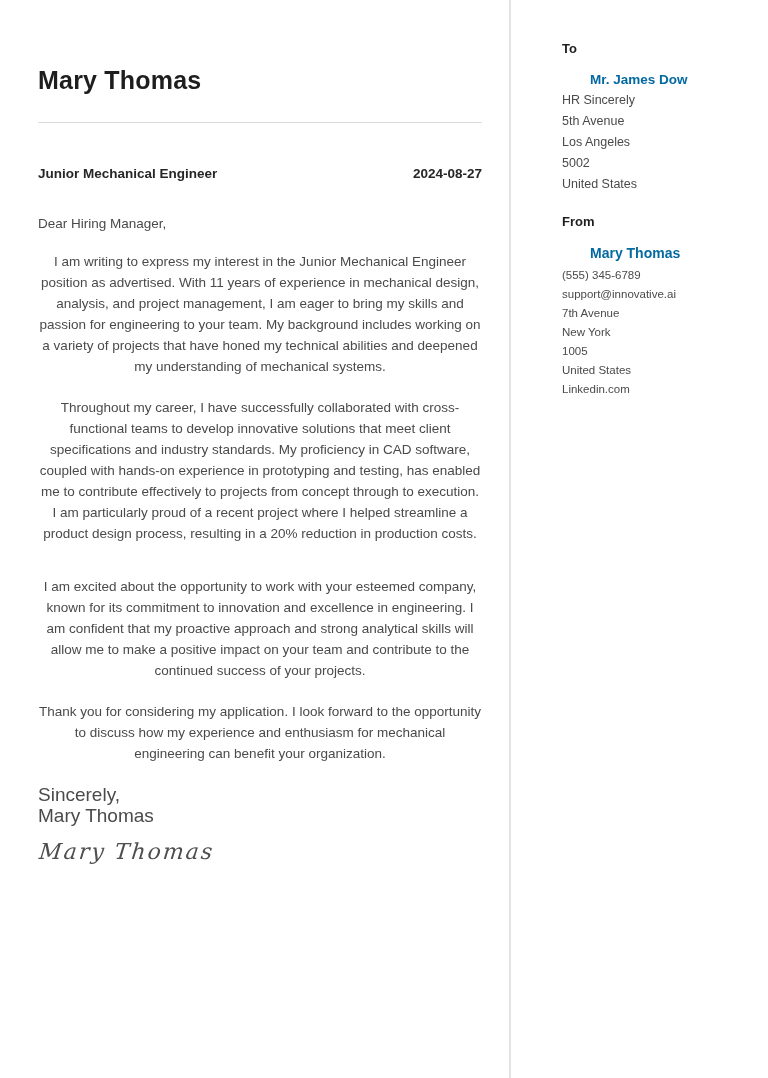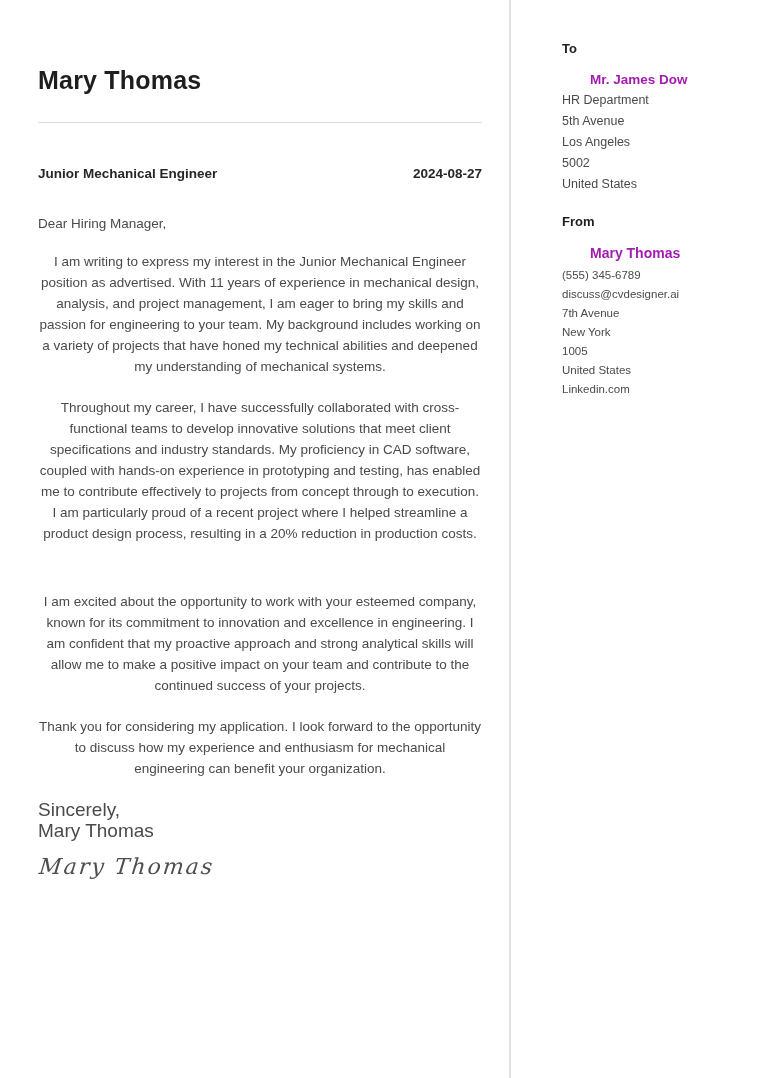--- a/index.html
+++ b/index.html
@@ -37,21 +37,21 @@
     font-size:13.5px; font-weight:700; color:#262626;
   }
   .salutation {
     margin-top:35px;
     font-size:13.5px; color:#4a4a4a;
   }
   .para {
     margin-top:20px;
     font-size:13.5px; line-height:21px; color:#4a4a4a;text-align:center;
   }
-  .para.extra-gap { margin-top:47px; }
+  .para.extra-gap { margin-top:32px; }
   .closing-block {
     margin-top:20px;
     font-size:19px; line-height:21px; color:#4a4a4a;
   }
   .signature {
     margin-top:13px;
     font-family:"DejaVu Serif", serif;
     font-style:italic;
     font-size:22px; color:#4f4f4f;
     letter-spacing:2px;
@@ -61,21 +61,21 @@
   
   .sidebar {
     position:absolute; left:562px; top:41px;
     width:200px;
   }
   .addr-label {
     font-size:13px; font-weight:700; color:#1e1e1e;
   }
   .addr-name {
     margin-top:16px;
-    font-size:13.5px; font-weight:700; color:#a21caf;padding-left:28px;
+    font-size:13.5px; font-weight:700; color:#0369a1;padding-left:28px;
   }
   .to-lines { margin-top:3px; }
   .to-lines .addr-line {
     font-size:12.5px; line-height:21px; color:#4a4a4a;
   }
   .from-label { margin-top:19px; }
   .from-name { font-size:14px; }
   .from-lines { margin-top:5px; }
   .from-lines .addr-line {
     font-size:11.5px; line-height:19px; color:#4a4a4a;
@@ -109,32 +109,32 @@
       <div>Mary Thomas</div>
     </div>
 
     <div class="signature">Mary Thomas</div>
   </div>
 
   <div class="sidebar">
     <div class="addr-label">To</div>
     <div class="addr-name">Mr. James Dow</div>
     <div class="to-lines">
-      <div class="addr-line">HR Department</div>
+      <div class="addr-line">HR Sincerely</div>
       <div class="addr-line">5th Avenue</div>
       <div class="addr-line">Los Angeles</div>
       <div class="addr-line">5002</div>
       <div class="addr-line">United States</div>
     </div>
 
     <div class="addr-label from-label">From</div>
     <div class="addr-name from-name">Mary Thomas</div>
     <div class="from-lines">
       <div class="addr-line">(555) 345-6789</div>
-      <div class="addr-line">discuss@cvdesigner.ai</div>
+      <div class="addr-line">support@innovative.ai</div>
       <div class="addr-line">7th Avenue</div>
       <div class="addr-line">New York</div>
       <div class="addr-line">1005</div>
       <div class="addr-line">United States</div>
       <div class="addr-line">Linkedin.com</div>
     </div>
   </div>
 
 </div>
 

